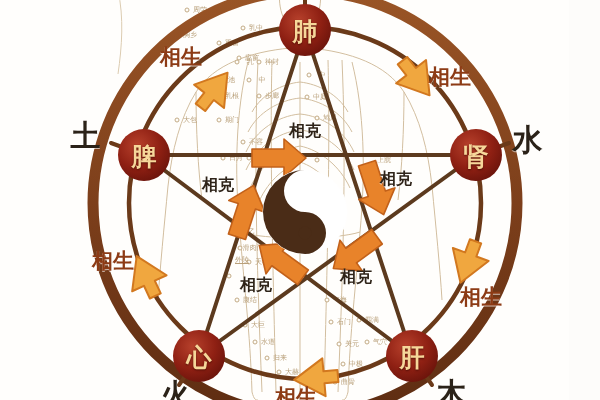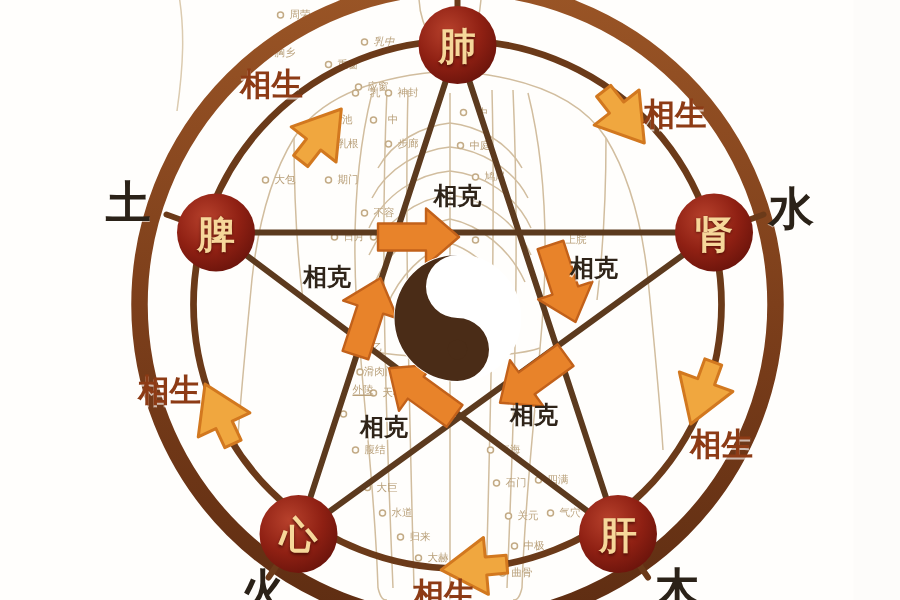--- a/index.html
+++ b/index.html
@@ -123,21 +123,21 @@
   <div id="acu-layer">
       <div class="acudot" style="left: 187px; top: 10px;"></div>
       <div class="acu" style="left: 200px; top: 10px;">周荣</div>
       <div class="acudot" style="left: 177px; top: 35px;"></div>
       <div class="acu" style="left: 190px; top: 35px;">胸乡</div>
       <div class="acudot" style="left: 219px; top: 43px;"></div>
       <div class="acu" style="left: 232px; top: 43px;">重窗</div>
       <div class="acudot" style="left: 239px; top: 58px;"></div>
       <div class="acu" style="left: 252px; top: 58px;">应窗</div>
       <div class="acudot" style="left: 243px; top: 28px;"></div>
-      <div class="acu" style="left: 256px; top: 28px; font-style: italic;">乳中</div>
+      <div class="acu" style="left: 256px; top: 28px;">乳中</div>
       <div class="acudot" style="left: 215px; top: 80px;"></div>
       <div class="acu" style="left: 228px; top: 80px;">天池</div>
       <div class="acudot" style="left: 219px; top: 96px;"></div>
       <div class="acu" style="left: 232px; top: 96px;">乳根</div>
       <div class="acudot" style="left: 249px; top: 80px;"></div>
       <div class="acu" style="left: 262px; top: 80px;">中</div>
       <div class="acudot" style="left: 259px; top: 96px;"></div>
       <div class="acu" style="left: 272px; top: 96px;">步廊</div>
       <div class="acudot" style="left: 259px; top: 62px;"></div>
       <div class="acu" style="left: 272px; top: 62px;">神封</div>

